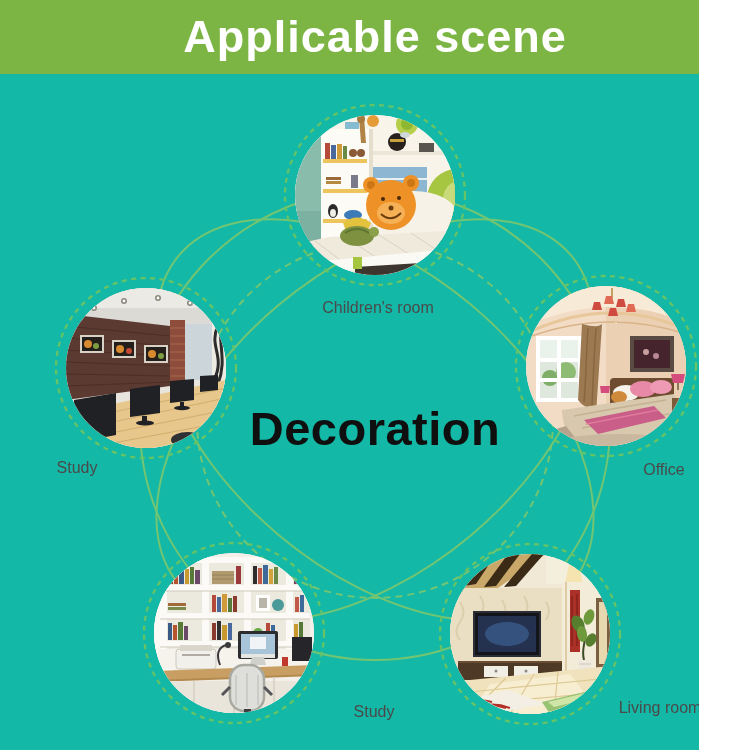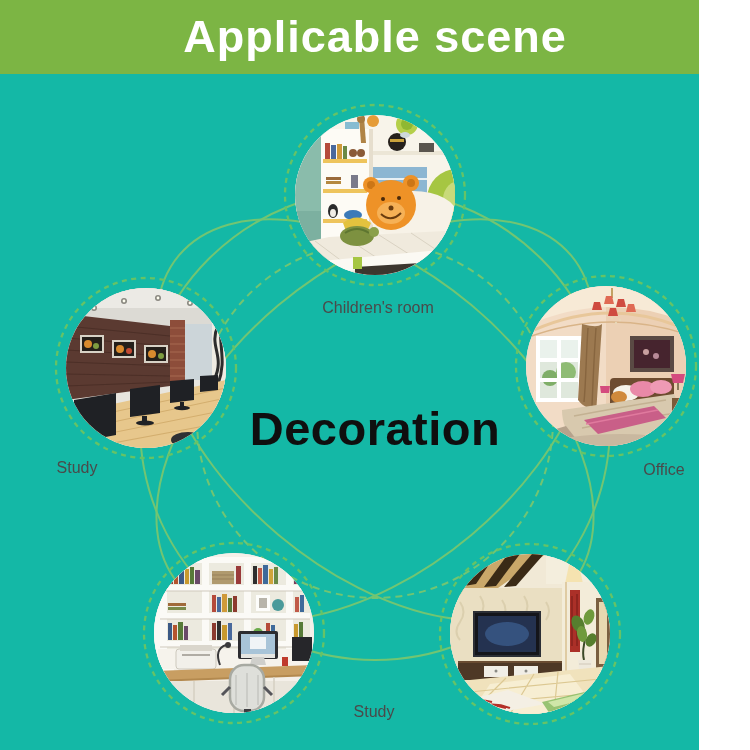--- a/index.html
+++ b/index.html
@@ -340,16 +340,17 @@
       <polygon points="98,148 156,134 158,140 104,153" fill="#cfe6a8"></polygon>
       <polygon points="100,160 160,144 160,150 104,160" fill="#b59248" opacity="0.6"></polygon>
       <circle cx="150" cy="142" r="4" fill="#fafaf6"></circle>
     </svg>
   </div>
 
   <div class="scene-label" style="left:378px;top:308px;">Children's room</div>
   <div class="scene-label" style="left:77px;top:468px;">Study</div>
   <div class="scene-label" style="left:664px;top:470px;">Office</div>
   <div class="scene-label" style="left:336px;top:712px;margin-left:38px;">Study</div>
+  <div class="scene-label" style="left:660px;top:708px;">Living room</div>
 
   <div class="center-label">Decoration</div>
 
 </div>
 
 </body></html>

